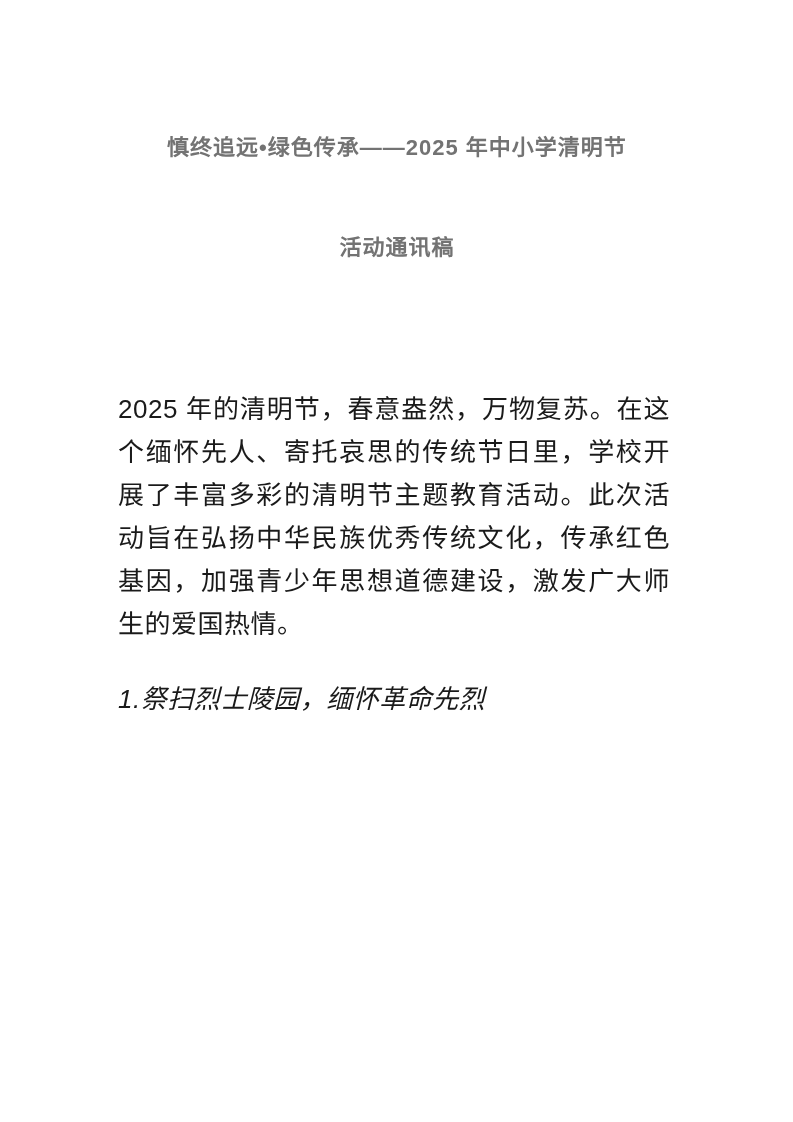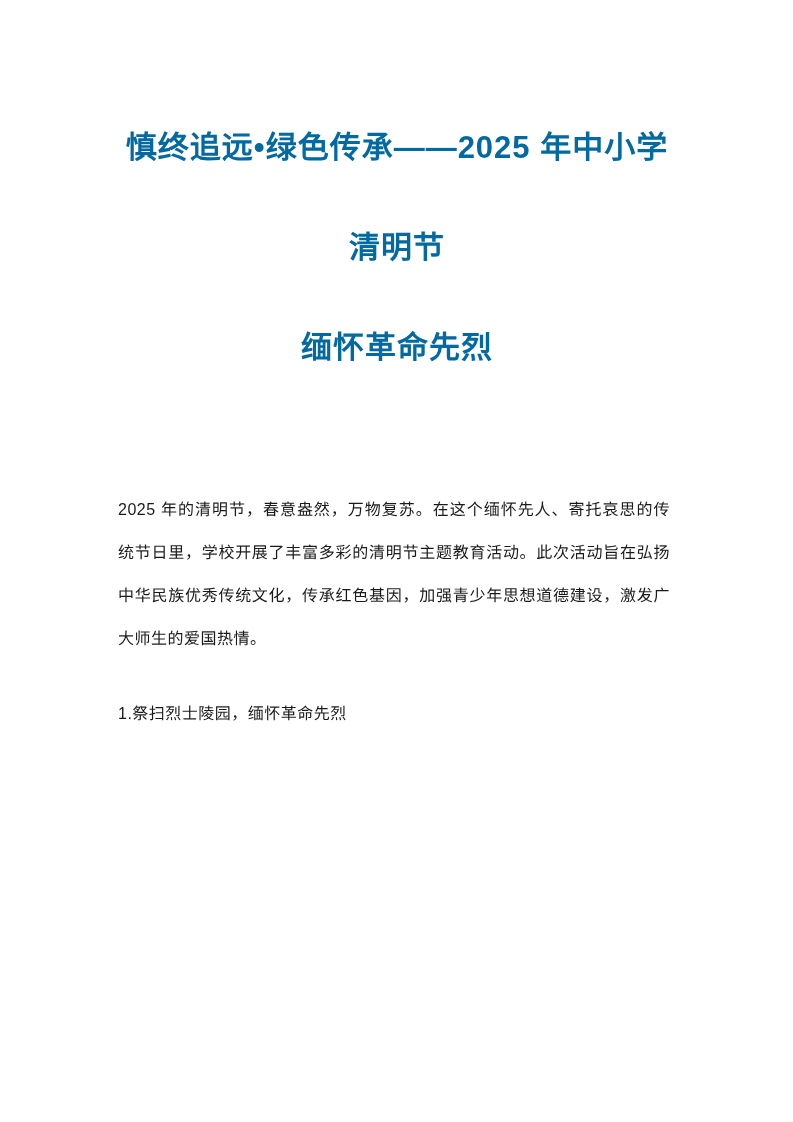--- a/index.html
+++ b/index.html
@@ -17,54 +17,55 @@
   }
   .page {
     box-sizing: border-box;
     width: 793px;
     height: 1122px;
     background: #ffffff;
     padding: 0 117px 0 118px;
   }
   .doc-title {
     margin: 98px 0 0 0;
-    font-size: 31px;
+    font-size: 22px;
     font-weight: 700;
     line-height: 100px;
     text-align: center;
-    color: #0369a1;
+    color: #737373;
     letter-spacing: 1px;
   }
   .doc-title .t-line {
     display: block;
   }
   .para {
-    font-size: 16px;
+    font-size: 26px;
     line-height: 43px;
     text-align: justify;
     text-justify: inter-ideograph;
     margin: 0 6px 32px 0;
     color: #1a1a1a;
     letter-spacing: 0.5px;
   }
   .para.first {
     margin-top: 90px;
   }
   .para.section-heading {
     margin-bottom: 0;
+    font-style: italic;
   }
 </style>
 </head>
 <body>
 
 <div class="page">
 
   <h1 class="doc-title">
     <span class="t-line">慎终追远•绿色传承——2025 年中小学清明节</span>
-    <span class="t-line">缅怀革命先烈</span>
+    <span class="t-line">活动通讯稿</span>
   </h1>
 
   <p class="para first">2025 年的清明节，春意盎然，万物复苏。在这个缅怀先人、寄托哀思的传统节日里，学校开展了丰富多彩的清明节主题教育活动。此次活动旨在弘扬中华民族优秀传统文化，传承红色基因，加强青少年思想道德建设，激发广大师生的爱国热情。</p>
 
 
   <p class="para section-heading">1.祭扫烈士陵园，缅怀革命先烈</p>
 
 </div>
 
 </body></html>

